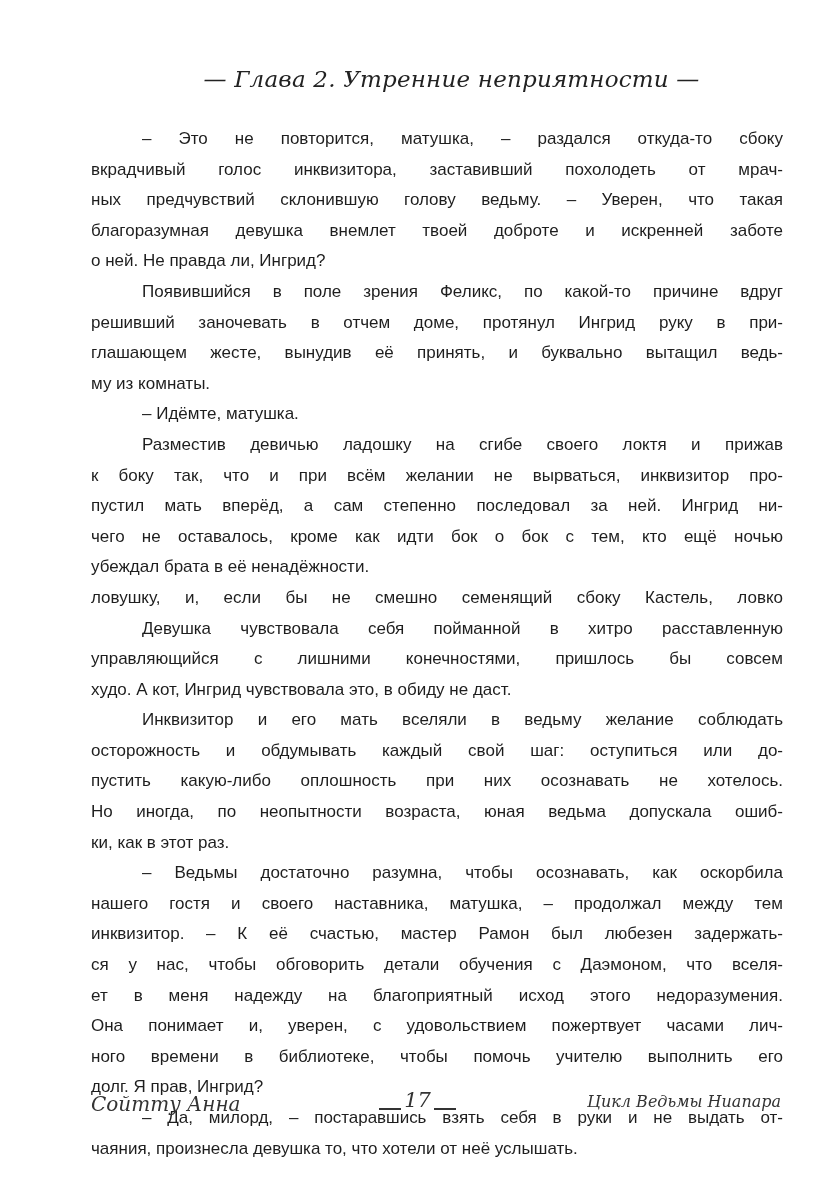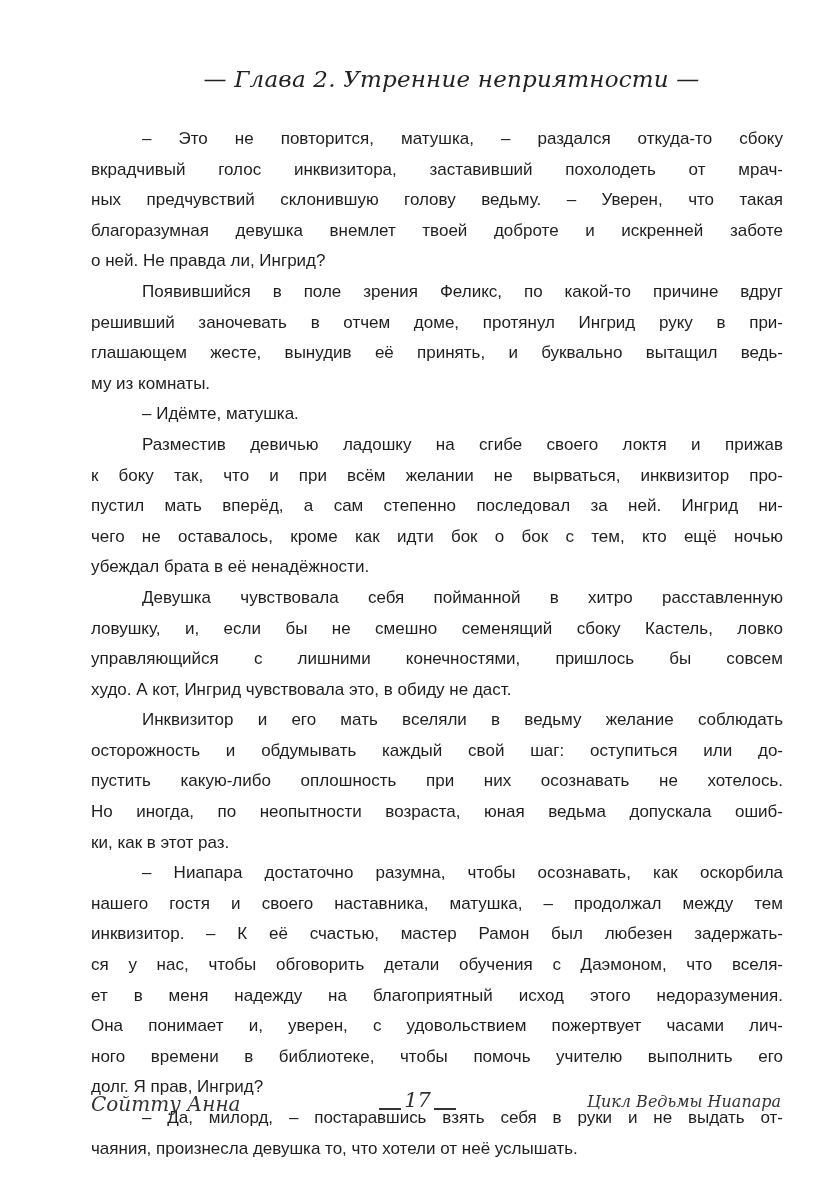--- a/index.html
+++ b/index.html
@@ -45,30 +45,30 @@
     <div class="line indent">Появившийся в поле зрения Феликс, по какой-то причине вдруг</div>
     <div class="line">решивший заночевать в отчем доме, протянул Ингрид руку в при-</div>
     <div class="line">глашающем жесте, вынудив её принять, и буквально вытащил ведь-</div>
     <div class="line last">му из комнаты.</div>
     <div class="line indent last">– Идёмте, матушка.</div>
     <div class="line indent">Разместив девичью ладошку на сгибе своего локтя и прижав</div>
     <div class="line">к боку так, что и при всём желании не вырваться, инквизитор про-</div>
     <div class="line">пустил мать вперёд, а сам степенно последовал за ней. Ингрид ни-</div>
     <div class="line">чего не оставалось, кроме как идти бок о бок с тем, кто ещё ночью</div>
     <div class="line last">убеждал брата в её ненадёжности.</div>
+    <div class="line">ловушку, и, если бы не смешно семенящий сбоку Кастель, ловко</div>
     <div class="line indent">Девушка чувствовала себя пойманной в хитро расставленную</div>
-    <div class="line">ловушку, и, если бы не смешно семенящий сбоку Кастель, ловко</div>
     <div class="line">управляющийся с лишними конечностями, пришлось бы совсем</div>
     <div class="line last">худо. А кот, Ингрид чувствовала это, в обиду не даст.</div>
     <div class="line indent">Инквизитор и его мать вселяли в ведьму желание соблюдать</div>
     <div class="line">осторожность и обдумывать каждый свой шаг: оступиться или до-</div>
     <div class="line">пустить какую-либо оплошность при них осознавать не хотелось.</div>
     <div class="line">Но иногда, по неопытности возраста, юная ведьма допускала ошиб-</div>
     <div class="line last">ки, как в этот раз.</div>
-    <div class="line indent" style="letter-spacing: -0.00364583px;">– Ниапара достаточно разумна, чтобы осознавать, как оскорбила</div>
+    <div class="line indent" style="letter-spacing: -0.00364583px;">– Ведьмы достаточно разумна, чтобы осознавать, как оскорбила</div>
     <div class="line">нашего гостя и своего наставника, матушка, – продолжал между тем</div>
     <div class="line">инквизитор. – К её счастью, мастер Рамон был любезен задержать-</div>
     <div class="line">ся у нас, чтобы обговорить детали обучения с Даэмоном, что вселя-</div>
     <div class="line">ет в меня надежду на благоприятный исход этого недоразумения.</div>
     <div class="line">Она понимает и, уверен, с удовольствием пожертвует часами лич-</div>
     <div class="line">ного времени в библиотеке, чтобы помочь учителю выполнить его</div>
     <div class="line last">долг. Я прав, Ингрид?</div>
     <div class="line indent" style="letter-spacing: -0.0378024px;">– Да, милорд, – постаравшись взять себя в руки и не выдать от-</div>
     <div class="line last">чаяния, произнесла девушка то, что хотели от неё услышать.</div>
   </div>

